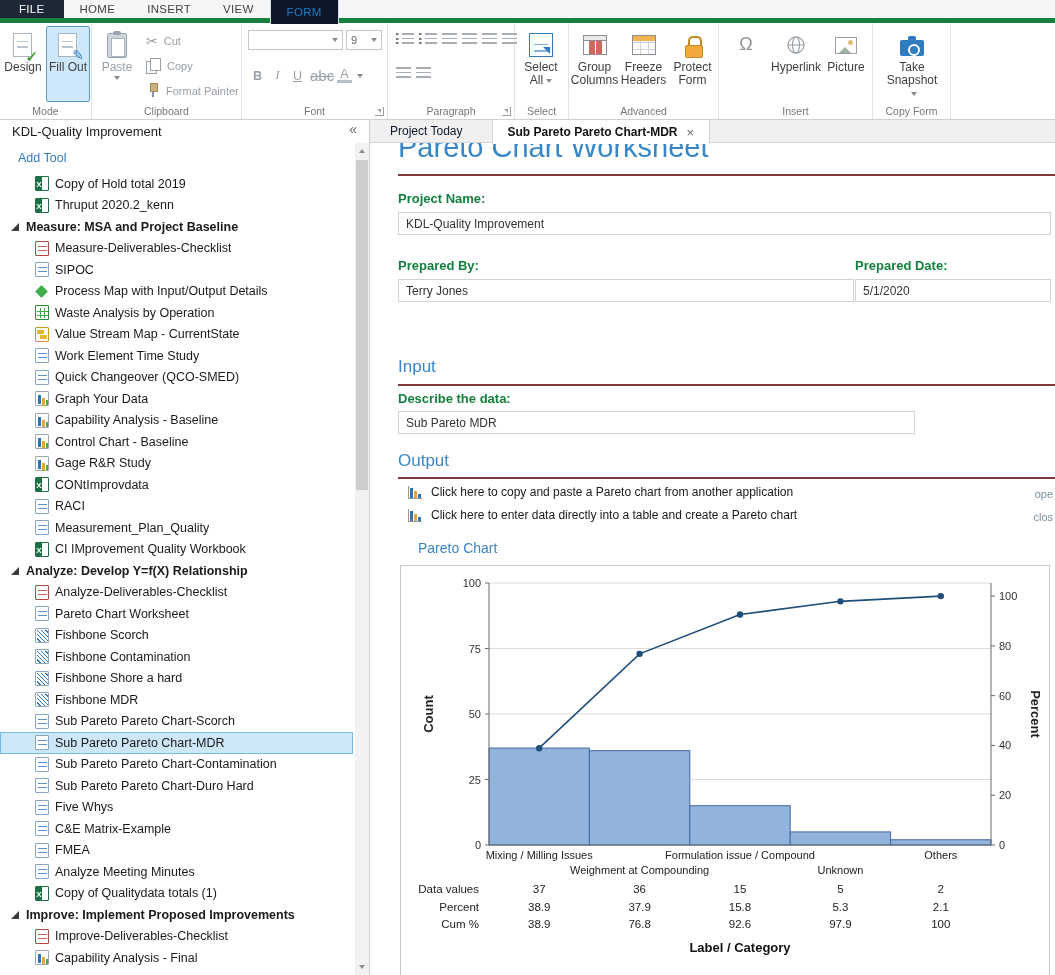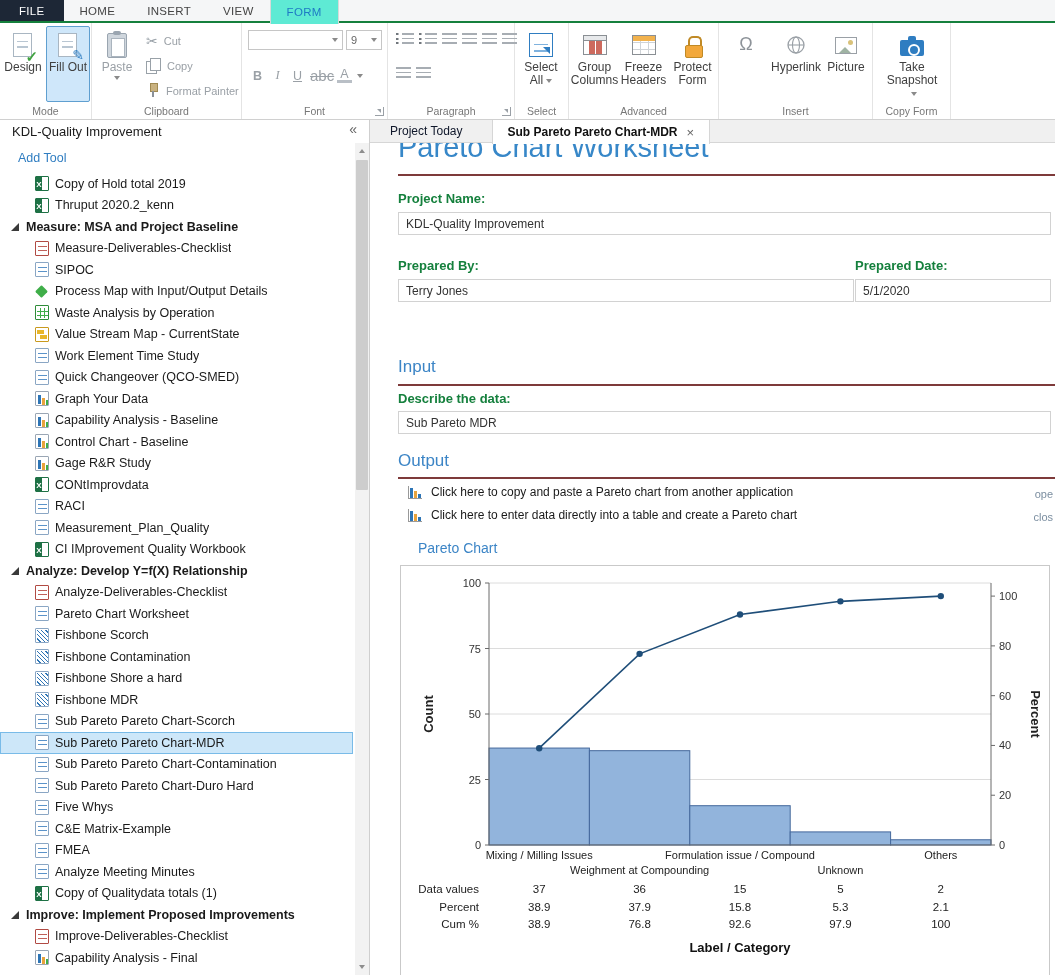--- a/index.html
+++ b/index.html
@@ -2,24 +2,24 @@
 <html><head>
 <meta charset="utf-8">
 <style>
 *{margin:0;padding:0;box-sizing:border-box}
 html,body{width:1055px;height:975px;overflow:hidden;background:#fff;color:#222;
   font-family:"Liberation Sans",sans-serif}
 .app{position:absolute;inset:0;width:1055px;height:975px}
 
 
 .tabstrip{position:absolute;left:0;top:0;width:100%;height:23px;background:#f5f6f7;
-  border-bottom:2px solid #15803d;display:flex;z-index:6}
+  border-bottom:5px solid #15803d;display:flex;z-index:6}
 .rtab{height:100%;display:flex;align-items:center;padding:0 16px;font-size:11.5px;color:#444;letter-spacing:.3px}
 .rtab.file{background:#1d2736;color:#fff;padding:0 19px}
-.rtab.active{background:#5eead4;color:#1e7ac4;border-left:1px solid #d9d9d9;border-right:1px solid #d9d9d9;height:24px}
+.rtab.active{background:#0f172a;color:#1e7ac4;border-left:1px solid #d9d9d9;border-right:1px solid #d9d9d9;height:24px}
 
 
 .ribbon{position:absolute;left:0;top:23px;width:100%;height:97px;background:#fff;
   border-bottom:1px solid #d0d0d0;display:flex;z-index:5}
 .rgroup{position:relative;height:100%;border-right:1px solid #e4e4e4;flex:0 0 auto}
 .glabel{position:absolute;bottom:2px;left:0;right:0;text-align:center;font-size:10.5px;color:#777}
 .bigbtn{position:absolute;top:3px;width:44px;height:76px;display:flex;flex-direction:column;align-items:center;
   padding-top:4px;font-size:12px;line-height:13px;color:#3f3f3f;text-align:center;border:1px solid transparent;border-radius:2px}
 .bigbtn.selected{background:#cfe7fa;border-color:#5f9fd0}
 .bigbtn .lbl{margin-top:1px}
@@ -504,21 +504,21 @@
 
         <div class="flabel" style="left:28px;top:115px">Prepared By:</div>
         <div class="flabel" style="left:485px;top:115px">Prepared Date:</div>
         <input class="fld" style="left: 28px; top: 136px; width: 456px;" readonly="" value="Terry Jones">
         <input class="fld" style="left: 485px; top: 136px; width: 196px;" readonly="" value="5/1/2020">
 
         <div class="sect" style="left:28px;top:214px">Input</div>
         <div class="rule" style="top:241px"></div>
 
         <div class="flabel" style="left:28px;top:248px">Describe the data:</div>
-        <input class="fld" style="left: 28px; top: 268px; width: 653px;" readonly="" value="Sub Pareto MDR">
+        <input class="fld" style="left: 28px; top: 268px; width: 517px;" readonly="" value="Sub Pareto MDR">
 
         <div class="sect" style="left:28px;top:308px">Output</div>
         <div class="rule" style="top:334px"></div>
 
         <div class="olink" style="left:38px;top:342px">
           <span class="mini">
             <i style="height:10px;background:#2e75b6"></i>
               <i style="height:7px;background:#e8a33d"></i>
               <i style="height:4px;background:#2e75b6"></i>
           </span>

